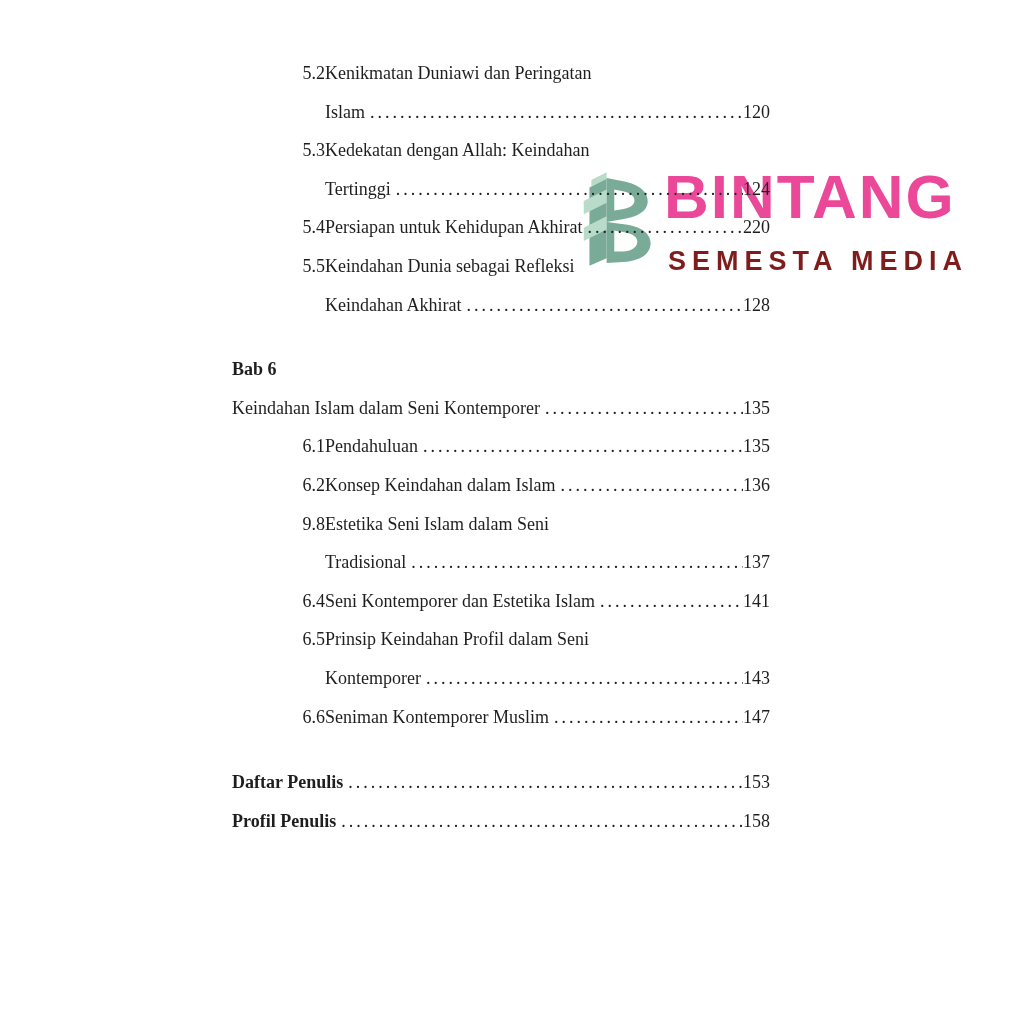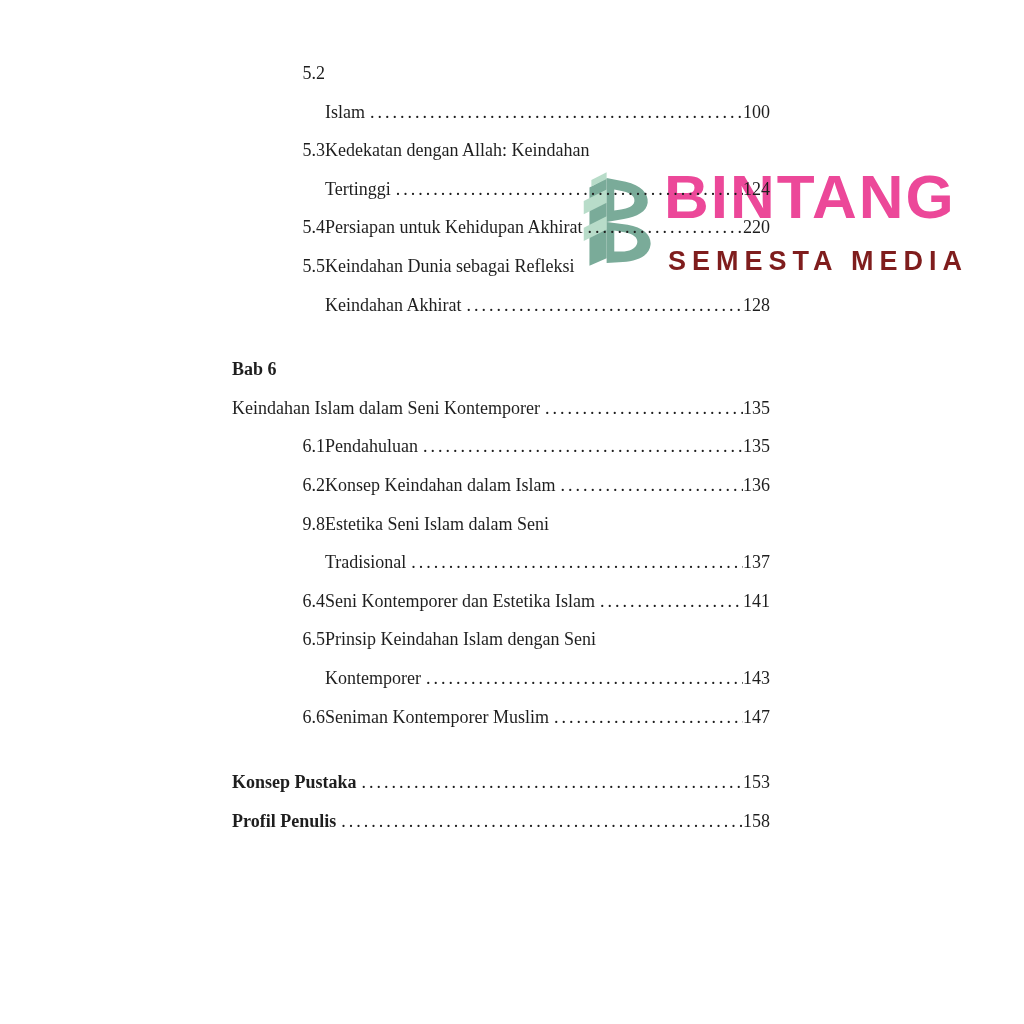--- a/index.html
+++ b/index.html
@@ -81,25 +81,26 @@
     <div class="wm-text">
       <div class="wm-line1">BINTANG</div>
       <div class="wm-line2">SEMESTA MEDIA</div>
     </div>
   </div>
 
   <div class="toc">
 
     <div class="row sub">
       <span class="num">5.2</span>
+      <span class="title">Kenikmatan Duniawi dan Peringatan</span>
     </div>
     <div class="row cont">
       <span class="title">Islam</span>
       <span class="leader"></span>
-      <span class="pagenum">100</span>
+      <span class="pagenum">120</span>
     </div>
 
     <div class="row sub">
       <span class="num">5.3</span>
       <span class="title">Kedekatan dengan Allah: Keindahan</span>
     </div>
     <div class="row cont">
       <span class="title">Tertinggi</span>
       <span class="leader"></span>
       <span class="pagenum">124</span>
@@ -157,37 +158,37 @@
 
     <div class="row sub">
       <span class="num">6.4</span>
       <span class="title">Seni Kontemporer dan Estetika Islam</span>
       <span class="leader"></span>
       <span class="pagenum">141</span>
     </div>
 
     <div class="row sub">
       <span class="num">6.5</span>
-      <span class="title">Prinsip Keindahan Islam dengan Seni</span>
+      <span class="title">Prinsip Keindahan Profil dalam Seni</span>
     </div>
     <div class="row cont">
       <span class="title">Kontemporer</span>
       <span class="leader"></span>
       <span class="pagenum">143</span>
     </div>
 
     <div class="row sub">
       <span class="num">6.6</span>
       <span class="title">Seniman Kontemporer Muslim</span>
       <span class="leader"></span>
       <span class="pagenum">147</span>
     </div>
 
     <div class="row gap-before-back">
-      <span class="title bold">Konsep Pustaka</span>
+      <span class="title bold">Daftar Penulis</span>
       <span class="leader"></span>
       <span class="pagenum">153</span>
     </div>
     <div class="row">
       <span class="title bold">Profil Penulis</span>
       <span class="leader"></span>
       <span class="pagenum">158</span>
     </div>
 
   </div>

